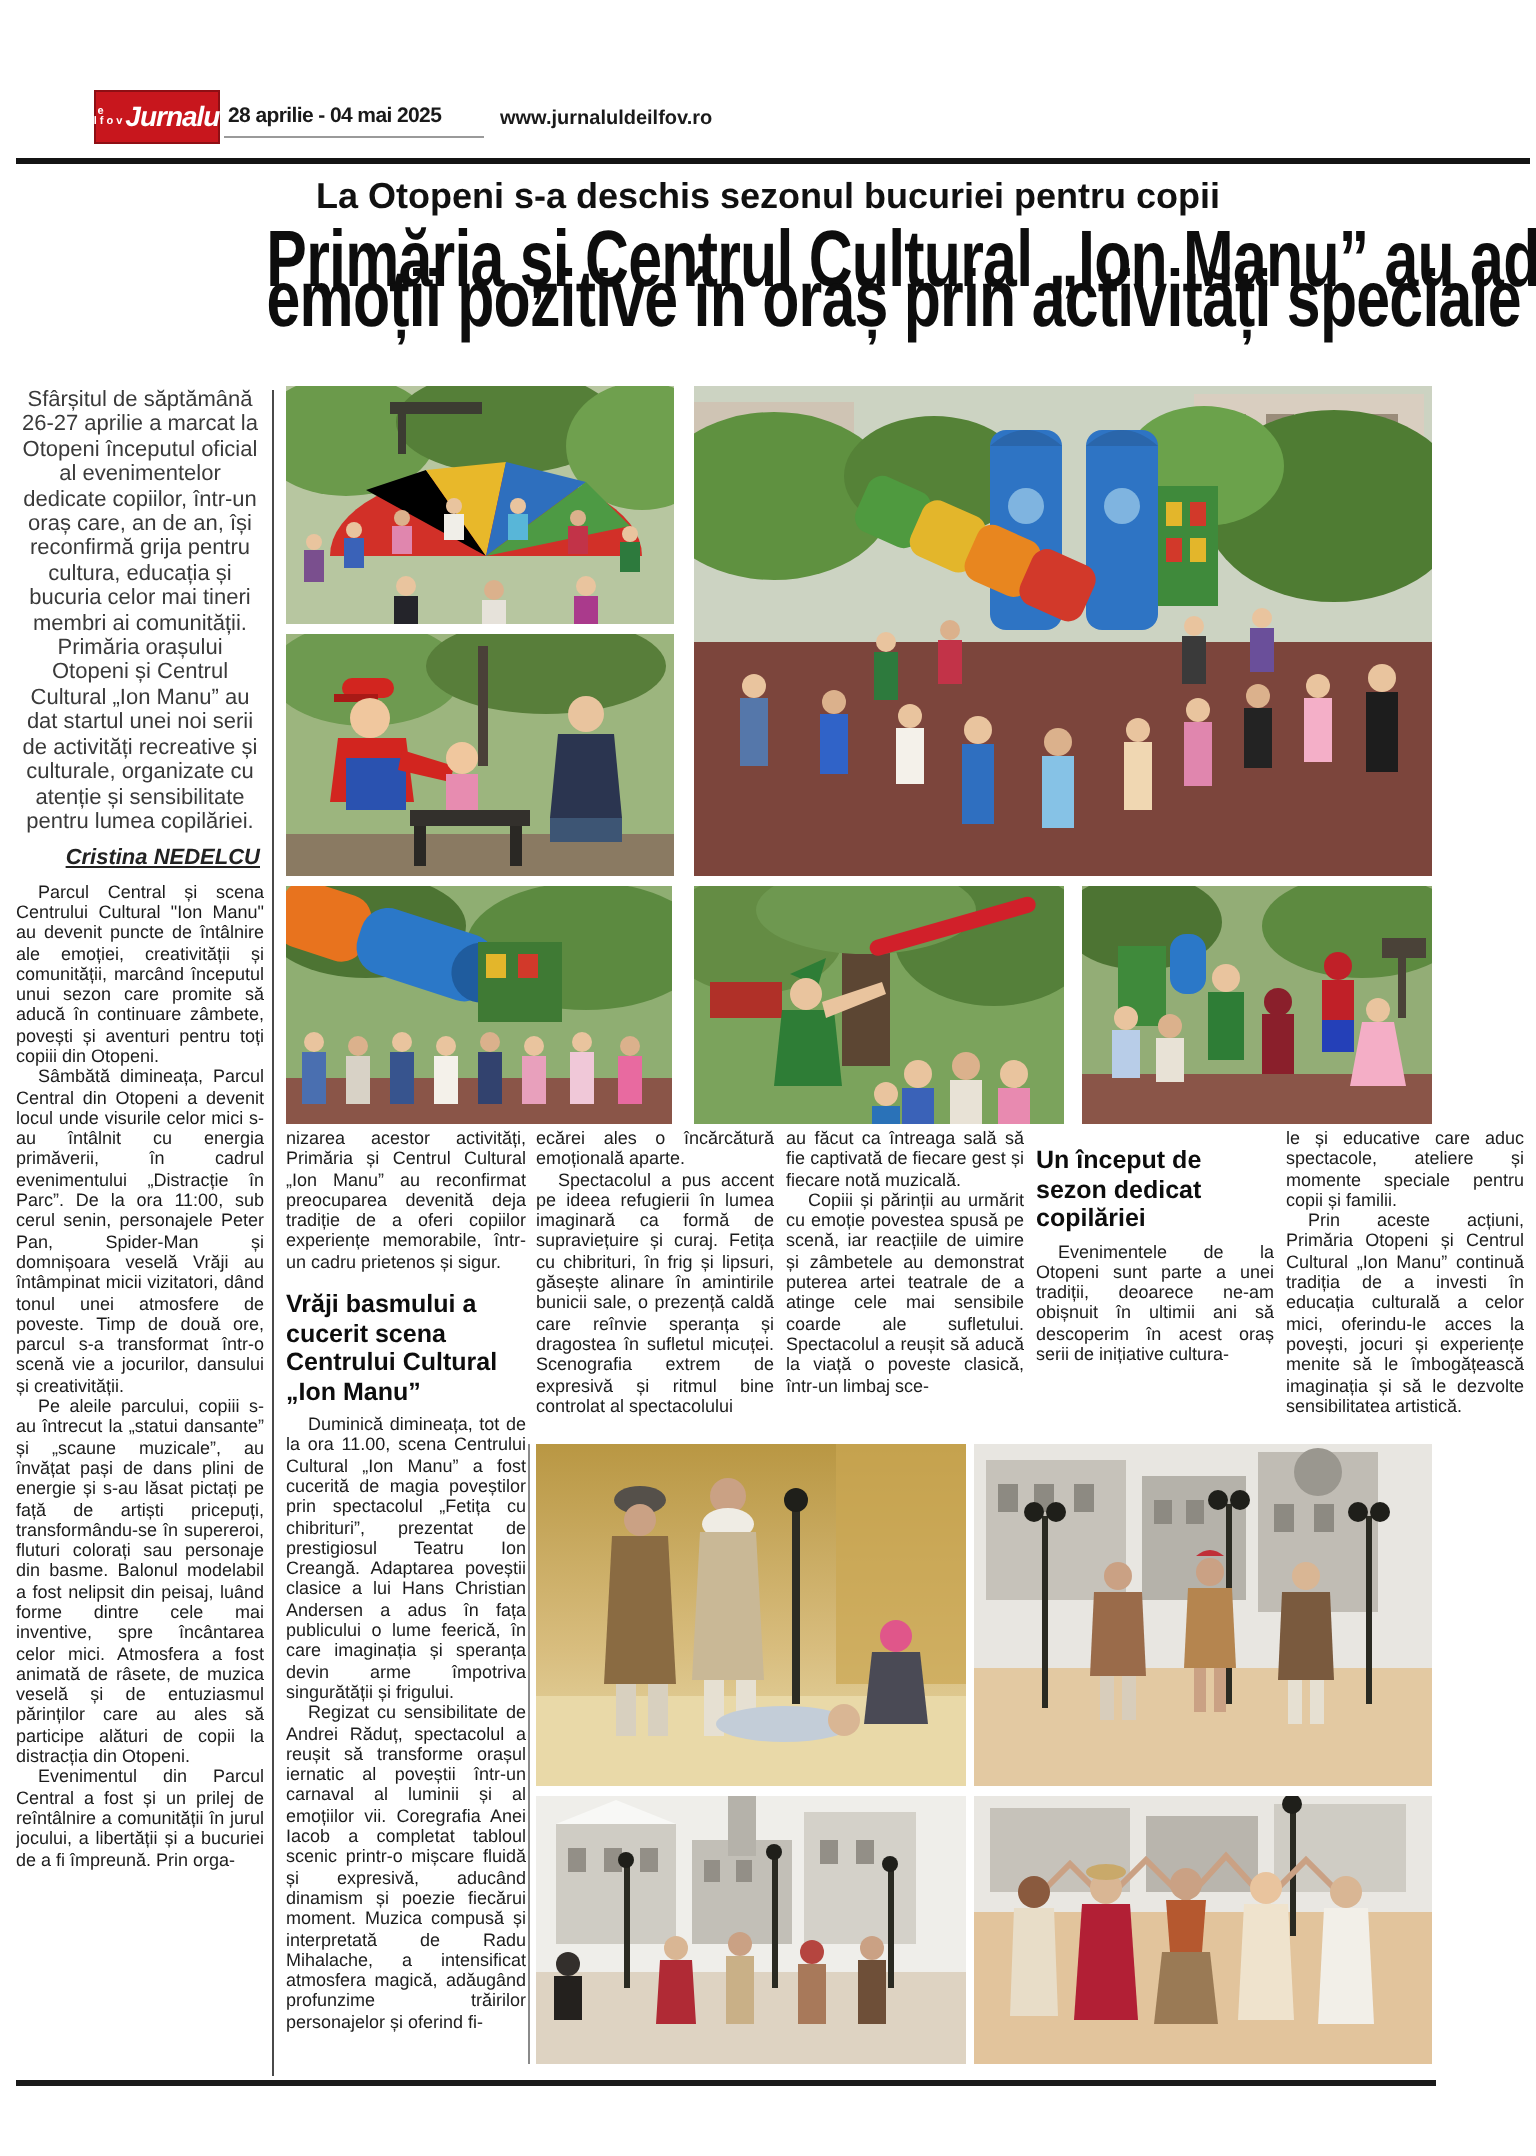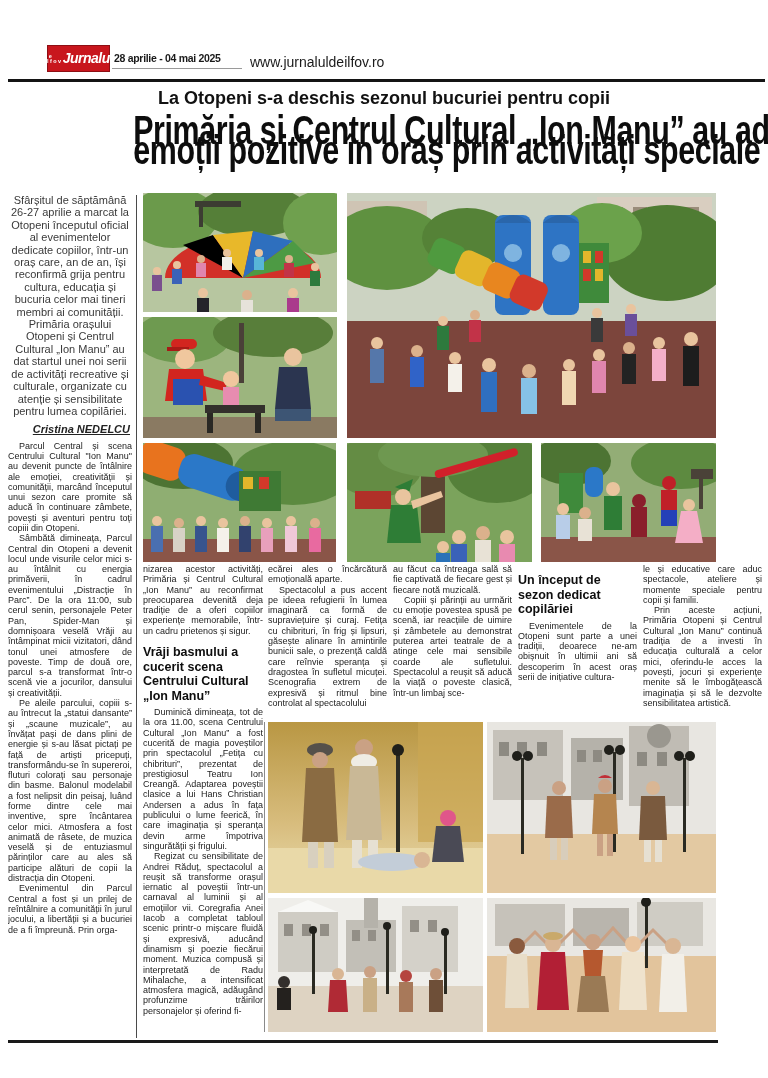--- a/index.html
+++ b/index.html
@@ -8,21 +8,21 @@
   .abs{position:absolute;}
 
   
   .logo-box{left:47px;top:45px;width:61px;height:25px;background:#c8161d;color:#fff;
             display:flex;flex-direction:row;align-items:center;justify-content:center;
             border:1px solid #8e0f14;}
   .logo-top{font-size:5.5px;letter-spacing:1.5px;line-height:5px;font-weight:bold;}
   .logo-name{font-size:14px;font-weight:bold;font-style:italic;line-height:15px;letter-spacing:-0.5px;}
   .issue-date{left:114px;top:52px;font-size:10.5px;font-weight:bold;letter-spacing:-0.3px;}
   .date-rule{left:112px;top:68px;width:130px;height:1px;background:#9a9a9a;}
-  .site-url{left:250px;top:54px;font-size:14px;font-weight:normal;}
+  .site-url{left:250px;top:54px;font-size:10px;font-weight:bold;}
   .section-wrap{left:0;top:46px;width:730px;text-align:right;}
   .section-label{color:#c8161d;font-weight:bold;font-size:16px;letter-spacing:0.5px;}
   .section-sep{color:#9a9a9a;font-weight:normal;font-size:16px;padding:0 5px;}
   .page-number{color:#111;font-weight:bold;font-size:20px;}
   .header-rule{left:8px;top:79px;width:757px;height:3px;background:#141414;}
 
   
   .kicker{left:0;top:88px;width:768px;text-align:center;font-size:18px;font-weight:bold;color:#111;}
   .hl{left:0;width:683px;text-align:center;font-size:40px;line-height:36px;font-weight:bold;color:#0d0d0d;}
   .hl span{display:inline-block;transform:scaleX(0.76);transform-origin:50% 50%;white-space:nowrap;

